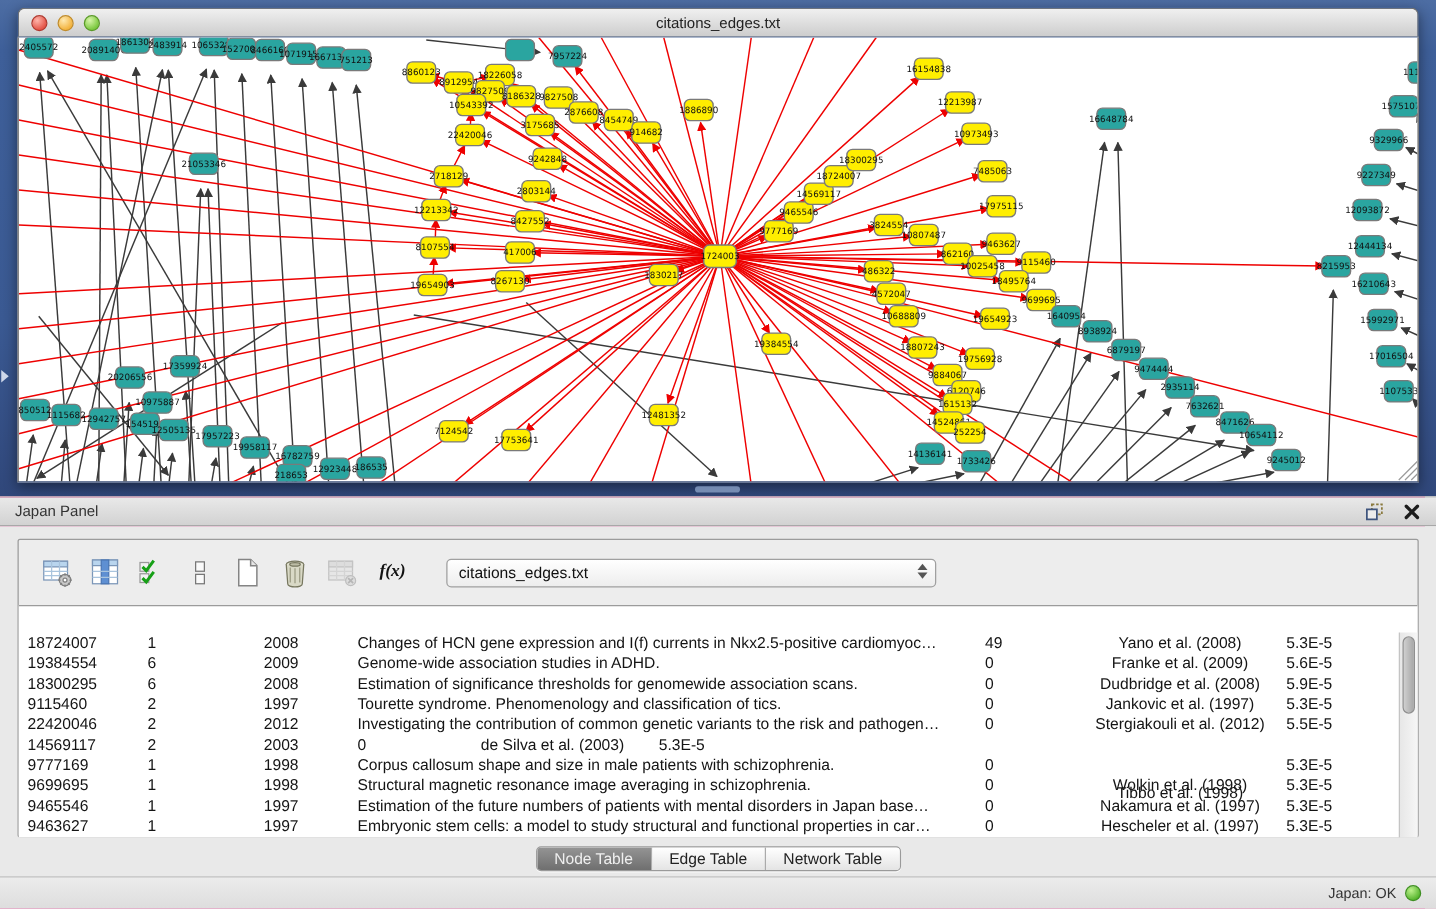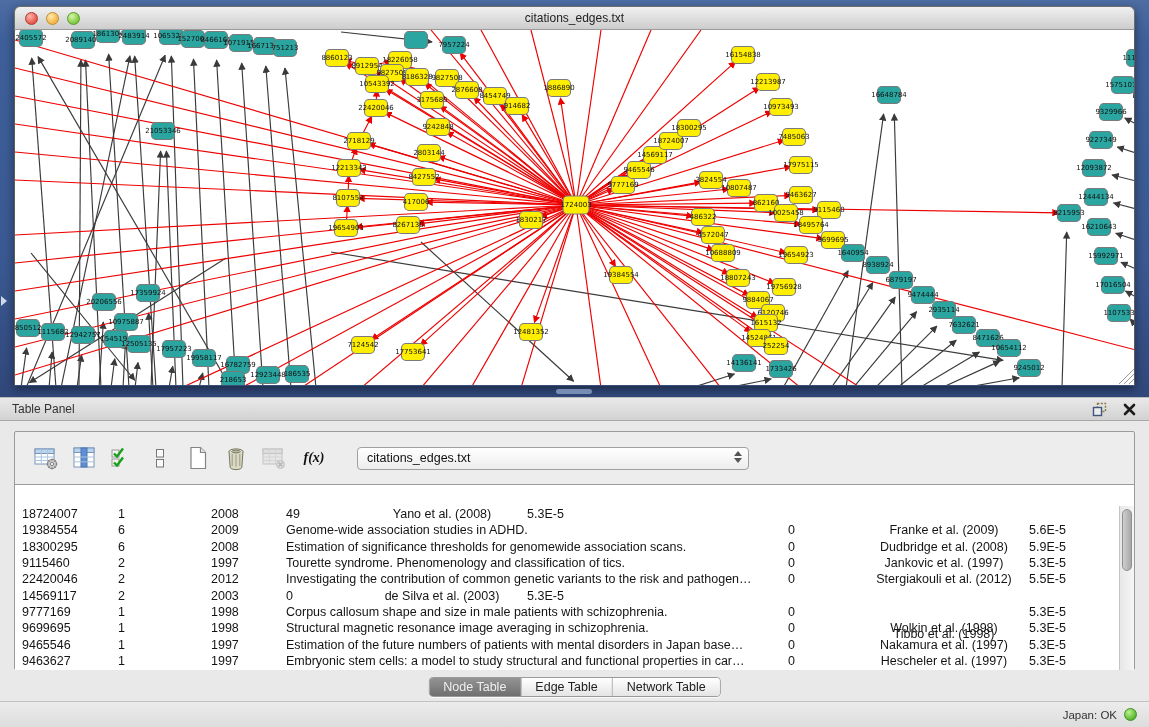--- a/index.html
+++ b/index.html
@@ -695,21 +695,21 @@
             <line x1="1128" y1="384" x2="1133" y2="379" stroke="#9a9a9a" stroke-width="1"></line>
           </svg>
       </div>
     </div>
     <div class="splitter-grip"></div>
     <div class="collapse-arrow"></div>
   </div>
 
   <div class="table-panel">
     <div class="tp-header">
-      <span class="tp-title">Table Panel</span>
+      <span class="tp-title">Japan Panel</span>
       <span class="spacer"></span>
       <div class="tp-icons">
         <span class="icon-btn">
           <svg width="15" height="15" viewBox="0 0 15 15">
             <rect x="5.5" y="1.5" width="8" height="8" fill="none" stroke="#8a7a3f" stroke-width="1.4" stroke-dasharray="2 1.4"></rect>
             <rect x="1.5" y="5.5" width="8" height="8" fill="#ececec" stroke="#3f557e" stroke-width="1.4"></rect>
           </svg>
         </span>
         <span class="icon-btn">
           <svg width="13" height="13" viewBox="0 0 13 13">
@@ -787,20 +787,21 @@
               </span>
           </div>
         </div>
 
         <div class="tbl">
           <div class="tbody" id="tbody">
               <div class="tr">
                 <div class="td" style="width: 96px;">18724007</div>
                 <div class="td" style="width: 93px;">1</div>
                 <div class="td" style="width: 75px;">2008</div>
+                <div class="td" style="width: 502px;">Changes of HCN gene expression and I(f) currents in Nkx2.5-positive cardiomyoc…</div>
                 <div class="td" style="width: 85px;">49</div>
                 <div class="td center" style="width: 156px;">Yano et al. (2008)</div>
                 <div class="td" style="width: 97px;">5.3E-5</div>
               </div>
               <div class="tr">
                 <div class="td" style="width: 96px;">19384554</div>
                 <div class="td" style="width: 93px;">6</div>
                 <div class="td" style="width: 75px;">2009</div>
                 <div class="td" style="width: 502px;">Genome-wide association studies in ADHD.</div>
                 <div class="td" style="width: 85px;">0</div>

